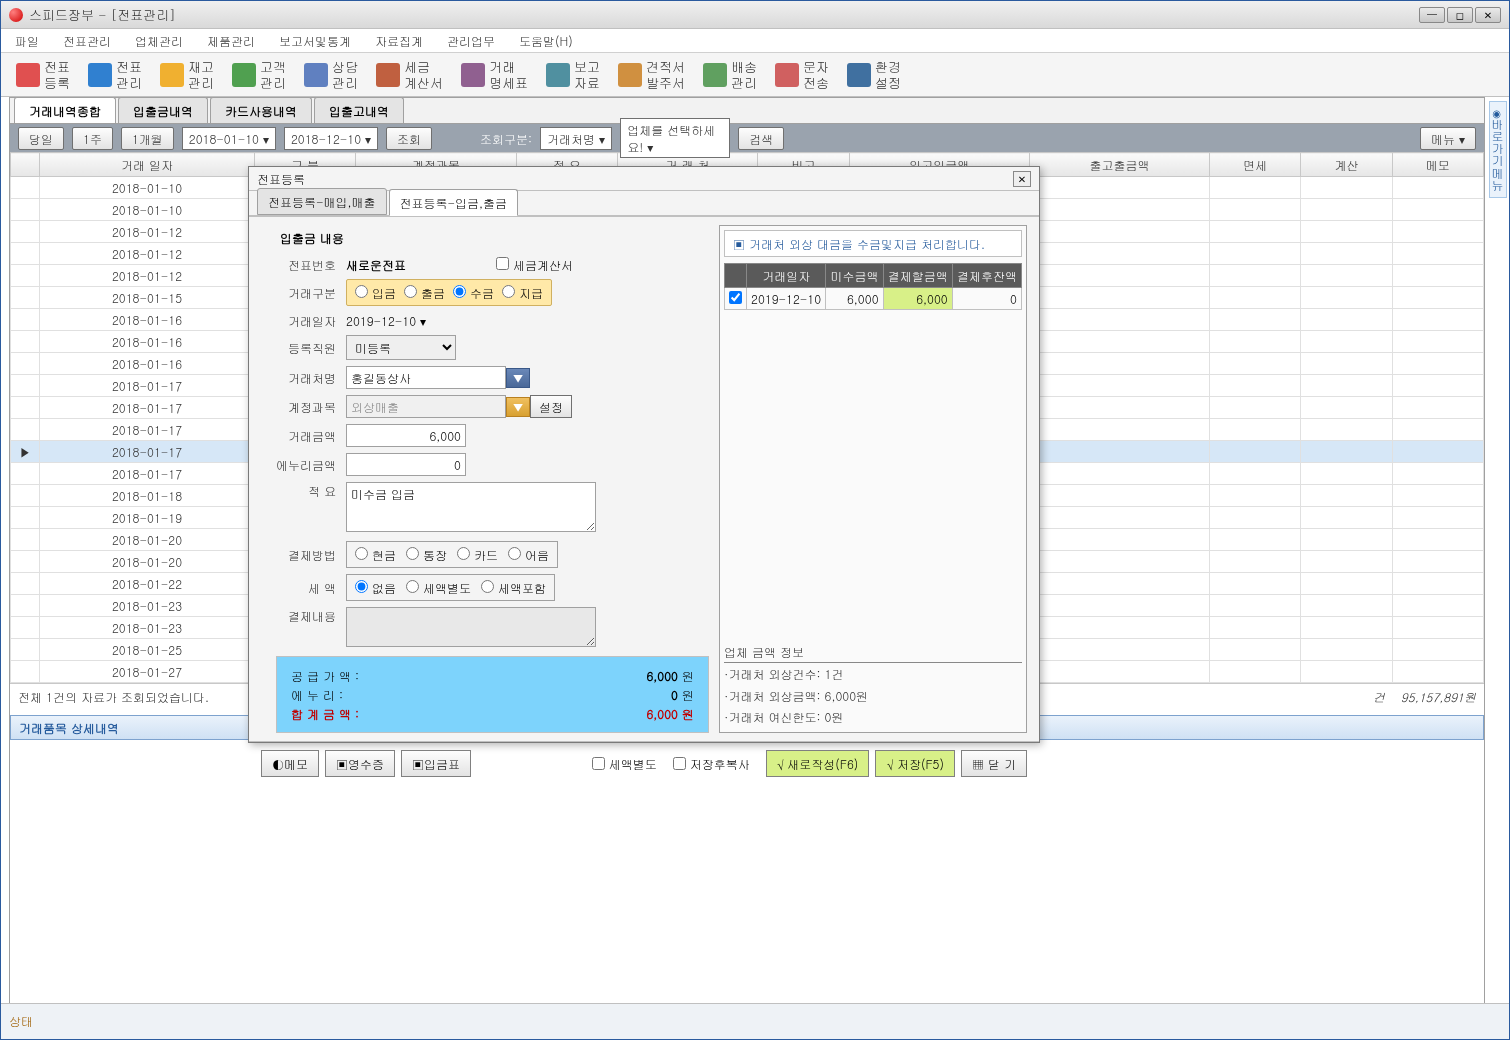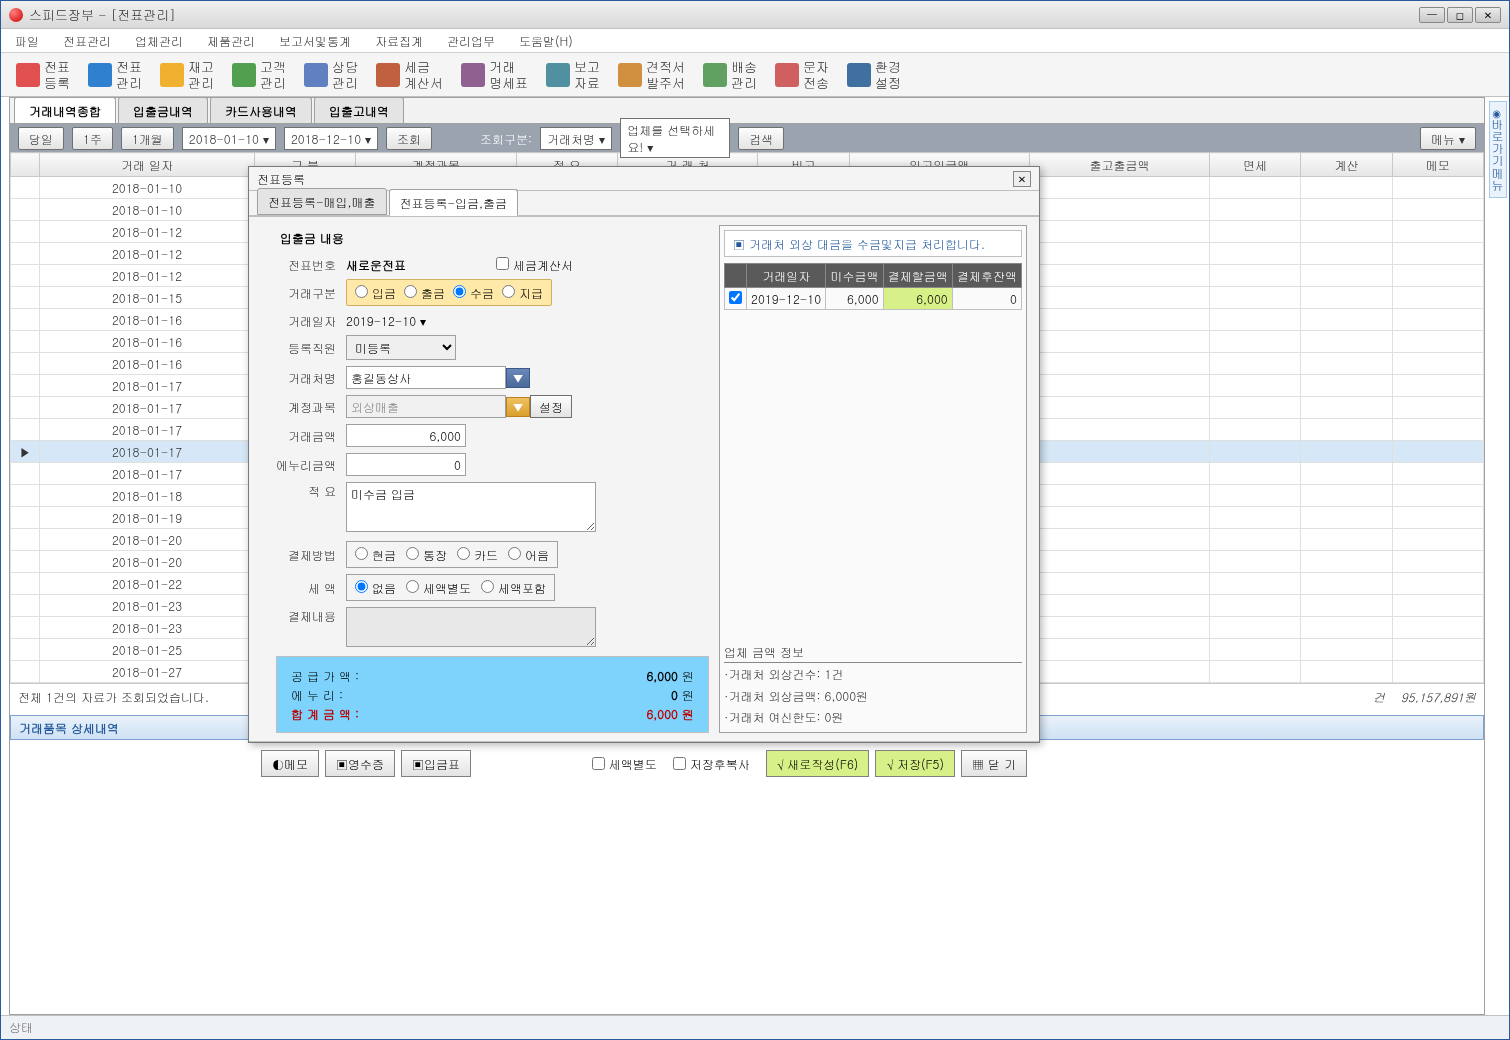--- a/index.html
+++ b/index.html
@@ -54,21 +54,21 @@
     .mini-grid td { border: 1px solid #c0c0c0; padding: 2px 4px; text-align: right; }
     .mini-grid td.hl { background: #d8f088; }
     .amount-box { border: 1px solid #c0c0c0; background: #7dd3fc; padding: 8px 14px; margin-top: auto; }
     .amt-row { display: flex; justify-content: space-between; margin: 2px 0; }
     .amt-red { color: #c00000; font-weight: bold; }
     .modal-footer { display: flex; align-items: center; padding: 8px 12px; gap: 6px; border-top: 1px solid #c0c0c0; }
     .footer-btn { border: 1px solid #808080; background: linear-gradient(#fdfdfd,#e3e3e3); padding: 4px 10px; cursor: pointer; }
     .footer-btn.green { background: #d8f088; }
     .footer-check { display: flex; align-items: center; gap: 4px; margin-right: 10px; }
     .right-strip { position: absolute; right: 2px; top: 100px; width: 18px; writing-mode: vertical-rl; text-orientation: upright; font-size: 10px; color: #245a9c; background: #eaf2fb; border: 1px solid #a8c8e8; padding: 6px 0; text-align: center; }
-    .status-bar { position: absolute; bottom: 0; left: 0; right: 0; height: 24px; background: #eef2f6; border-top: 1px solid #c0c0c0; padding: 2px 8px; color: #737373; }
+    .status-bar { position: absolute; bottom: 0; left: 0; right: 0; height: 36px; background: #eef2f6; border-top: 1px solid #c0c0c0; padding: 8px 8px; color: #a16207; }
   </style>
 </head>
 <body>
 
 <div class="window-frame">
   <div class="title-bar">
     <span class="icon"></span>
     <span class="title-text">스피드장부 - [전표관리]</span>
     <div class="win-controls">
       <div class="win-btn">—</div>

